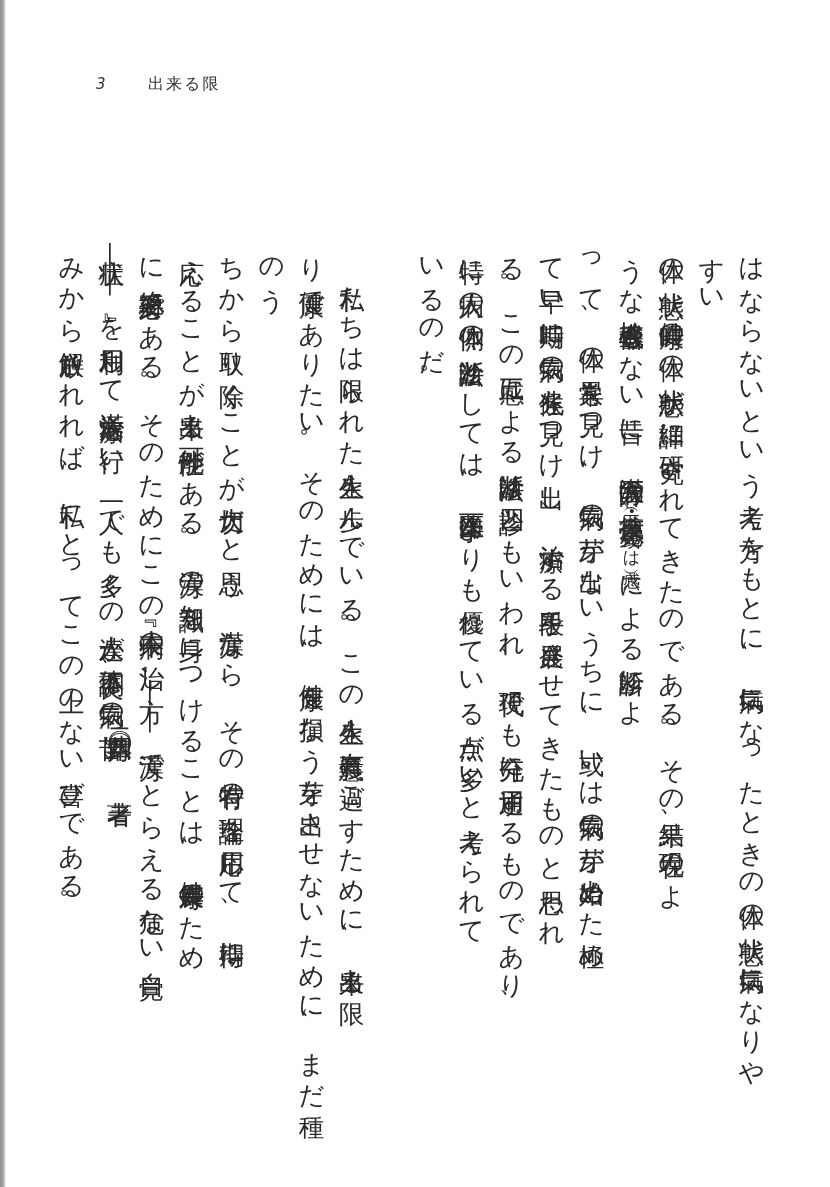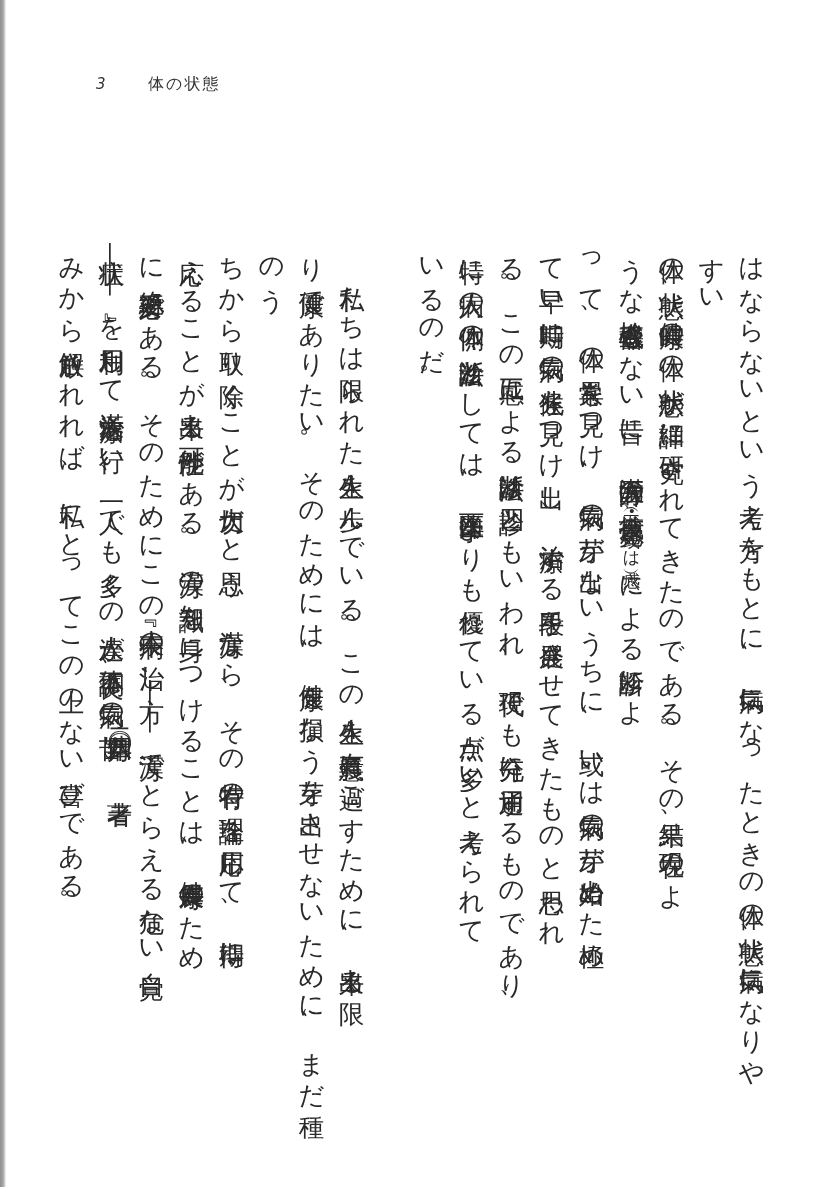--- a/index.html
+++ b/index.html
@@ -77,21 +77,21 @@
       height: 60px;
     }
   </style>
 </head>
 <body>
 
 <div class="binding-edge"></div>
 
 <div class="running-head">
   <span class="page-number">3</span>
-  <span class="chapter-title">体の状態</span>
+  <span class="chapter-title">出来る限</span>
 </div>
 
 <div class="body-text">
   <span class="col">はならないという考え方をもとに、病気になったときの体の状態、病気になりやすい</span>
   <span class="col">体の状態、健康時の体の状態が詳細に研究されてきたのである。その結果、現在のよ</span>
   <span class="col"><span>うな検査機器もない昔に、漢方医師の技術・感覚</span><span class="small-note">（五感、或いは六感）</span><span>による診断によ</span></span>
   <span class="col">って、体の異常を見つけ、病気の芽が出ないうちに、或いは病気の芽が出始めた極め</span>
   <span class="col">て早い時期に病気の兆候を見つけ出し、治療する手段を発展させてきたものと思われ</span>
   <span class="col">る。この五感による診断法は四診ともいわれ、現代でも充分に通用するものであり、</span>
   <span class="col">特に病人の体側の診断法としては、西洋医学よりも優れている点が多いと考えられて</span>

